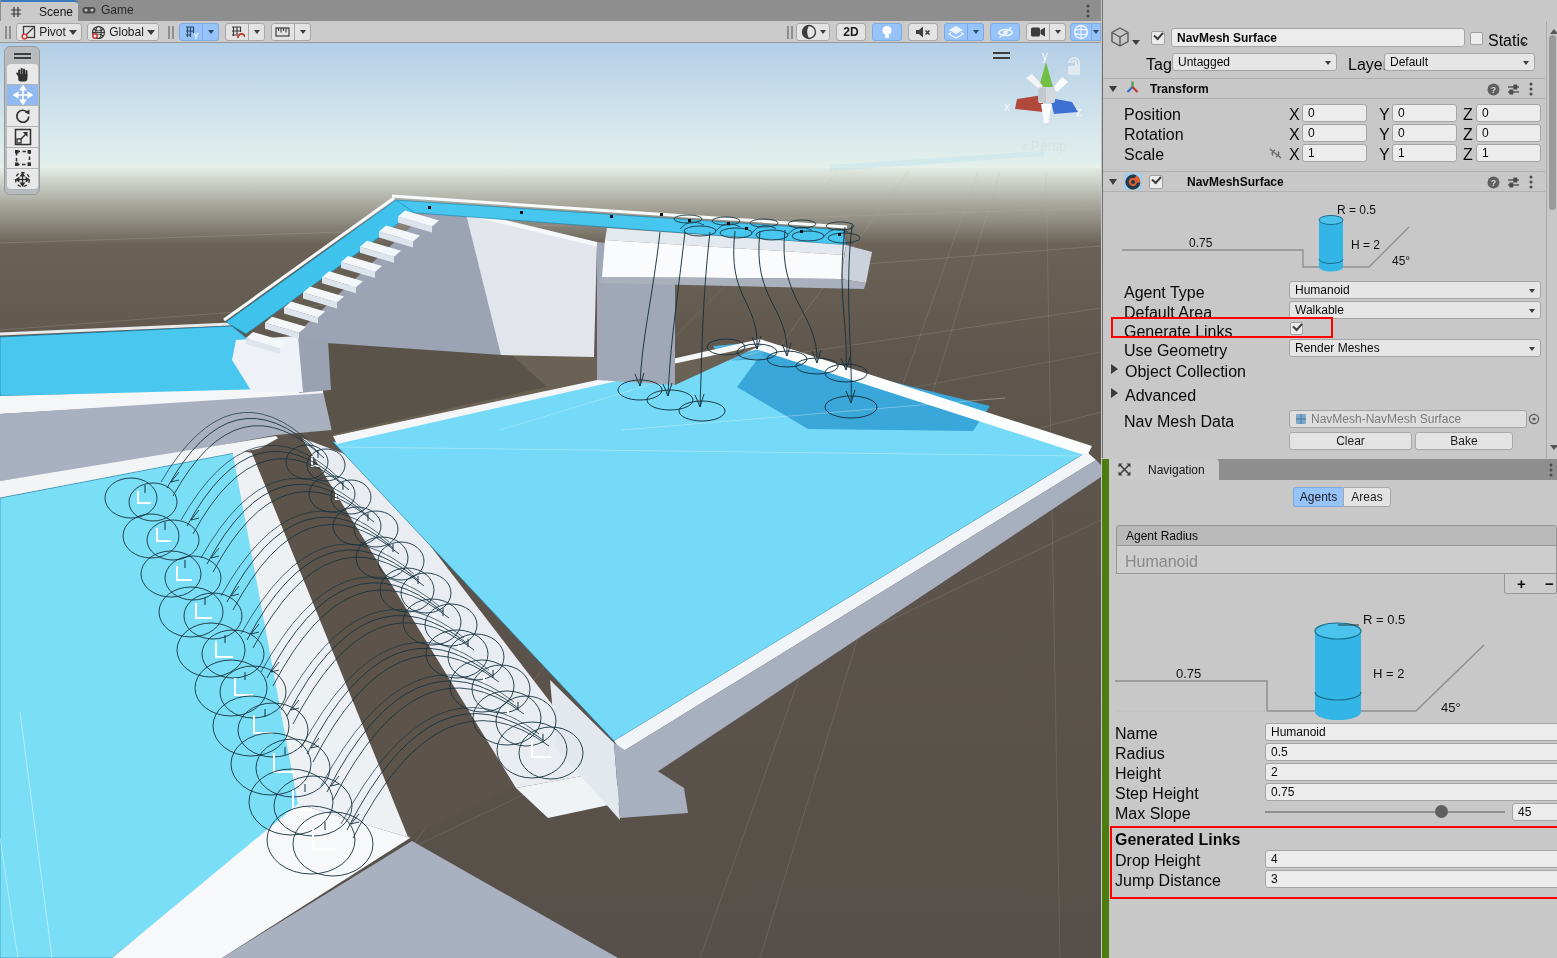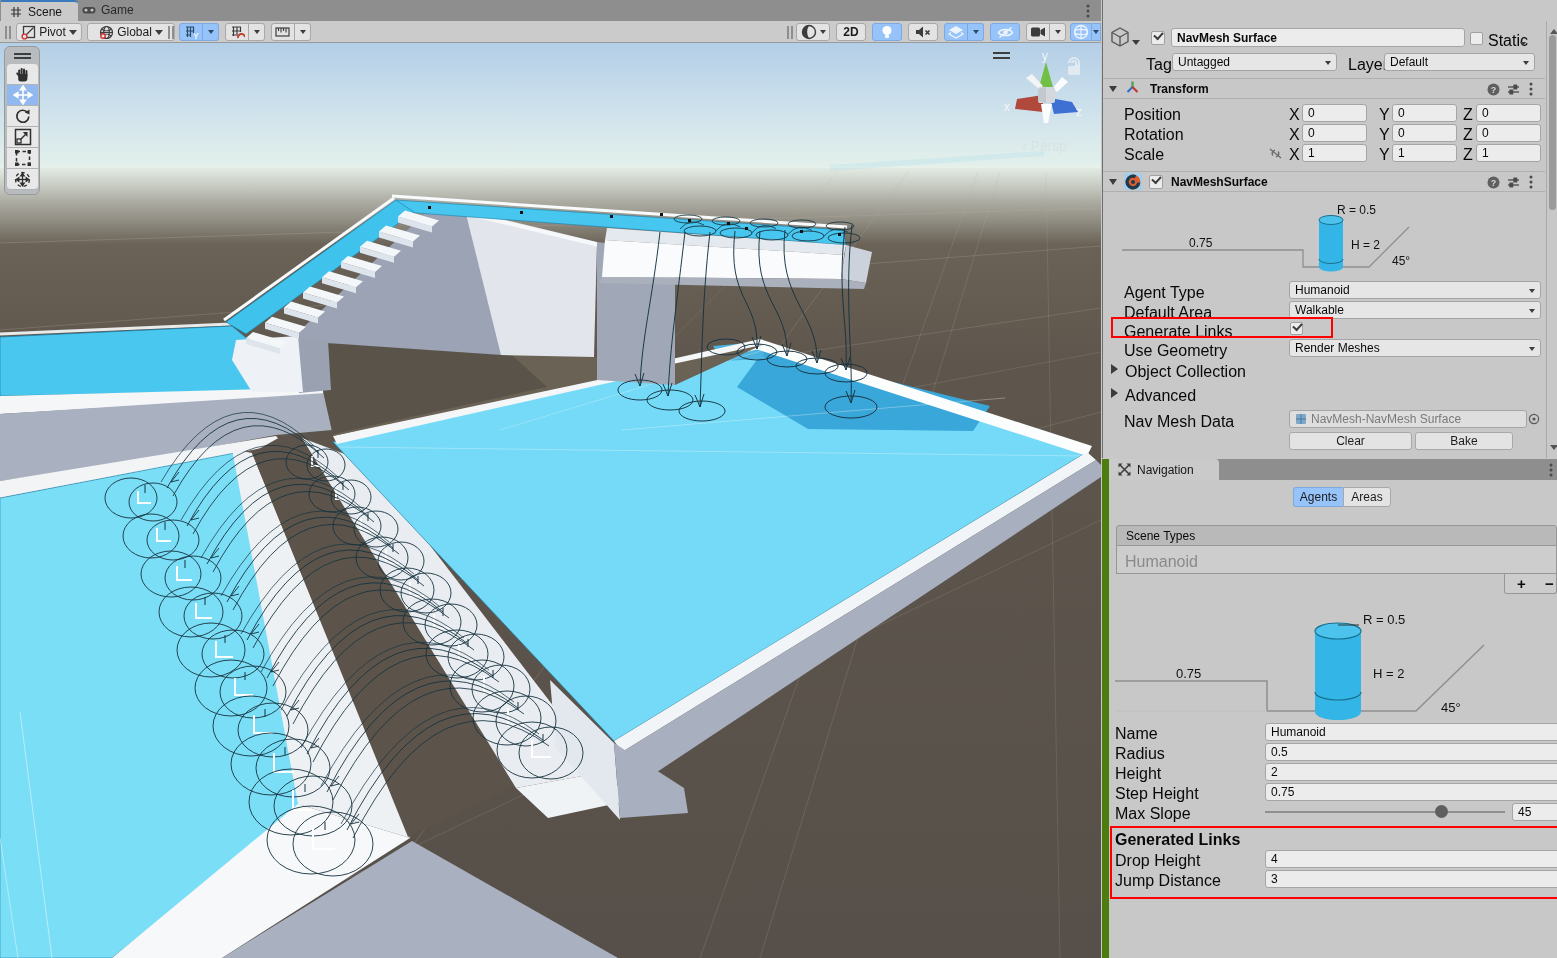--- a/index.html
+++ b/index.html
@@ -1,19 +1,19 @@
 <!DOCTYPE html>
 <html><head><meta charset="utf-8"><style>
 *{margin:0;padding:0;box-sizing:border-box}
 html,body{width:1557px;height:958px;overflow:hidden}
 body{font-family:"Liberation Sans",sans-serif;font-size:12px;color:#090909;background:#c8c8c8}
 .abs{position:absolute}
 #root{position:relative;width:1557px;height:958px}
 .tabbar{position:absolute;left:0;right:0;top:0;height:21px;background:#8e8e8e;border-bottom:1px solid #8e8e8e}
-.tab{position:absolute;top:0;height:21px;background:#cacaca;border-radius:0 4px 0 0;display:flex;align-items:center;padding:0 9px;gap:6px;font-size:12px;color:#161616}
+.tab{position:absolute;top:0;height:21px;background:#cacaca;border-radius:0 4px 0 0;display:flex;align-items:center;padding:0 9px;gap:17px;font-size:12px;color:#161616}
 .tab svg{flex:none}
 .tri{display:inline-block;width:0;height:0;border-style:solid;border-color:transparent;border-top-color:#3c3c3c;vertical-align:middle}
 .btn{position:absolute;background:#e3e3e3;border:1px solid #a8a8a8;border-radius:3px;display:flex;align-items:center;justify-content:center;gap:3px;font-size:12px;color:#1c1c1c}
 .btn.blue{background:#96c3fa;border-color:#7ea9dd}
 .lbl{position:absolute;font-size:16px;color:#090909;white-space:nowrap}
 .fld{position:absolute;background:#ececec;border:1px solid #a5a5a5;border-radius:3px;font-size:12px;color:#090909;display:flex;align-items:center;padding:8px 5px;white-space:nowrap}
 .dd{position:absolute;background:#e6e6e6;border:1px solid #a5a5a5;border-radius:3px;font-size:12px;color:#090909;display:flex;align-items:center;padding:0 5px;white-space:nowrap}
 .dd .tri{position:absolute;right:5px;top:7px}
 .cb{position:absolute;width:14px;height:14px;background:#ececec;border:1px solid #a0a0a0;border-radius:2px}
 .cb.checked::after{content:"";position:absolute;left:2px;top:0px;width:7px;height:4px;border:2px solid #3c3c3c;border-top:none;border-right:none;transform:rotate(-48deg)}
@@ -51,21 +51,21 @@
         <div class="abs" style="left:9px;top:5px;width:2px;height:13px;background:#8f8f8f"></div>
 <div class="btn" style="left:16px;top:2px;width:66px;height:18px">
           <svg width="15" height="15" viewBox="0 0 15 15" style="" xmlns="http://www.w3.org/2000/svg">
             <rect x="2.5" y="1.5" width="11" height="11" fill="none" stroke="#3c3c3c" stroke-width="1.3"></rect>
             <line x1="3.5" y1="11.5" x2="12.5" y2="2.5" stroke="#3c3c3c" stroke-width="1.2"></line>
             <circle cx="3.5" cy="11.5" r="2.4" fill="#e3e3e3" stroke="#c33" stroke-width="1.4"></circle>
           </svg>
           <span>Pivot</span>
           <span class="tri" style="border-top-color:#3c3c3c;border-width:5px 4px 0"></span>
         </div>
-<div class="btn" style="left:87px;top:2px;width:88px;height:18px">
+<div class="btn" style="left:87px;top:2px;width:72px;height:18px">
           <svg width="15" height="15" viewBox="0 0 15 15" style="" xmlns="http://www.w3.org/2000/svg">
             <g fill="none" stroke="#3c3c3c" stroke-width="1.2">
               <circle cx="7.5" cy="7.5" r="6"></circle>
               <ellipse cx="7.5" cy="7.5" rx="2.8" ry="6"></ellipse>
               <line x1="1.5" y1="7.5" x2="13.5" y2="7.5"></line>
               <path d="M2.5,4 a8,8 0 0 0 10,0 M2.5,11 a8,8 0 0 1 10,0"></path>
             </g>
             <circle cx="4" cy="11" r="2.2" fill="#e3e3e3" stroke="#c33" stroke-width="1.4"></circle>
           </svg>
           <span>Global</span>
@@ -595,21 +595,21 @@
 <div class="hdr" style="top:171px">
 <span class="fold" style="margin-left:6px"></span>
         <span style="margin-left:7px;background:#9fd0ef;padding:1px 1px 0 1px;border-radius:2px;display:inline-flex">
           <svg width="16" height="16" viewBox="0 0 16 16" style="" xmlns="http://www.w3.org/2000/svg">
             <circle cx="8" cy="8" r="7.5" fill="#dd5f2d"></circle>
             <path d="M10.5,2.8 a5.8,5.8 0 1 0 3.2,5.8" stroke="#1c3a50" stroke-width="3.2" fill="none"></path>
             <circle cx="8" cy="8" r="2" fill="#1c3a50"></circle>
           </svg>
         </span>
 <span class="cb checked" style="position:relative;left:0;top:0;margin-left:7px;display:inline-block"></span>
-<b style="margin-left:8px">NavMeshSurface</b>
+<b style="margin-left:24px">NavMeshSurface</b>
 <span style="position:absolute;left:384px;top:4px"><svg width="13" height="13" viewBox="0 0 13 13" style="" xmlns="http://www.w3.org/2000/svg">
             <circle cx="6.5" cy="6.5" r="6" fill="#5f5f5f"></circle>
             <text x="6.5" y="9.6" font-size="9" font-family="Liberation Sans" fill="#d9d9d9" text-anchor="middle" font-weight="bold">?</text>
           </svg></span>
         <span style="position:absolute;left:404px;top:4px"><svg width="13" height="13" viewBox="0 0 13 13" style="" xmlns="http://www.w3.org/2000/svg">
             <g stroke="#4a4a4a" stroke-width="1.3">
               <line x1="1" y1="4" x2="12" y2="4"></line>
               <line x1="1" y1="9" x2="12" y2="9"></line>
               <rect x="7" y="2.2" width="2.6" height="3.6" fill="#4a4a4a"></rect>
               <rect x="3" y="7.2" width="2.6" height="3.6" fill="#4a4a4a"></rect>
@@ -682,21 +682,21 @@
           <span>Navigation</span>
         </div>
 <div class="abs" style="left:440px;top:4px"><svg width="4" height="14" viewBox="0 0 4 14" style="" xmlns="http://www.w3.org/2000/svg">
             <circle cx="2" cy="2" r="1.5" fill="#4a4a4a"></circle>
             <circle cx="2" cy="7" r="1.5" fill="#4a4a4a"></circle>
             <circle cx="2" cy="12" r="1.5" fill="#4a4a4a"></circle>
           </svg></div>
 </div>
 <div class="btn blue" style="left:184px;top:28px;width:50px;height:20px;border-radius:3px 0 0 3px;border-right:none">Agents</div>
 <div class="btn" style="left:234px;top:28px;width:48px;height:20px;border-radius:0 3px 3px 0">Areas</div>
-<div class="abs" style="left:7px;top:66px;width:441px;height:21px;background:#b9b9b9;border:1px solid #969696;border-radius:3px 3px 0 0;display:flex;align-items:center;padding-left:9px">Scene Types</div>
+<div class="abs" style="left:7px;top:66px;width:441px;height:21px;background:#b9b9b9;border:1px solid #969696;border-radius:3px 3px 0 0;display:flex;align-items:center;padding-left:9px">Agent Radius</div>
 <div class="abs" style="left:7px;top:87px;width:441px;height:28px;background:#cdcdcd;border:1px solid #969696;border-top:none"></div>
 <div class="lbl" style="left:16px;top:94px;color:#8a8a8a">Humanoid</div>
 <div class="abs" style="left:395px;top:115px;width:53px;height:20px;background:#cdcdcd;border:1px solid #969696;border-top:none;border-radius:0 0 3px 3px"></div>
 <div class="lbl" style="left:408px;top:116px;font-size:15px;font-weight:bold">+</div>
 <div class="lbl" style="left:436px;top:116px;font-size:15px;font-weight:bold">−</div>
 <div class="abs" style="left:2px;top:150px"><svg width="380" height="112" viewBox="0 0 380 112" style="" xmlns="http://www.w3.org/2000/svg">
           <g stroke="#8f8f8f" stroke-width="1.5" fill="none">
             <path d="M4,72 H156 V102 H305 L373,36"></path>
             <line x1="4" y1="102" x2="156" y2="102" stroke="#c2c2c2"></line>
           </g>

